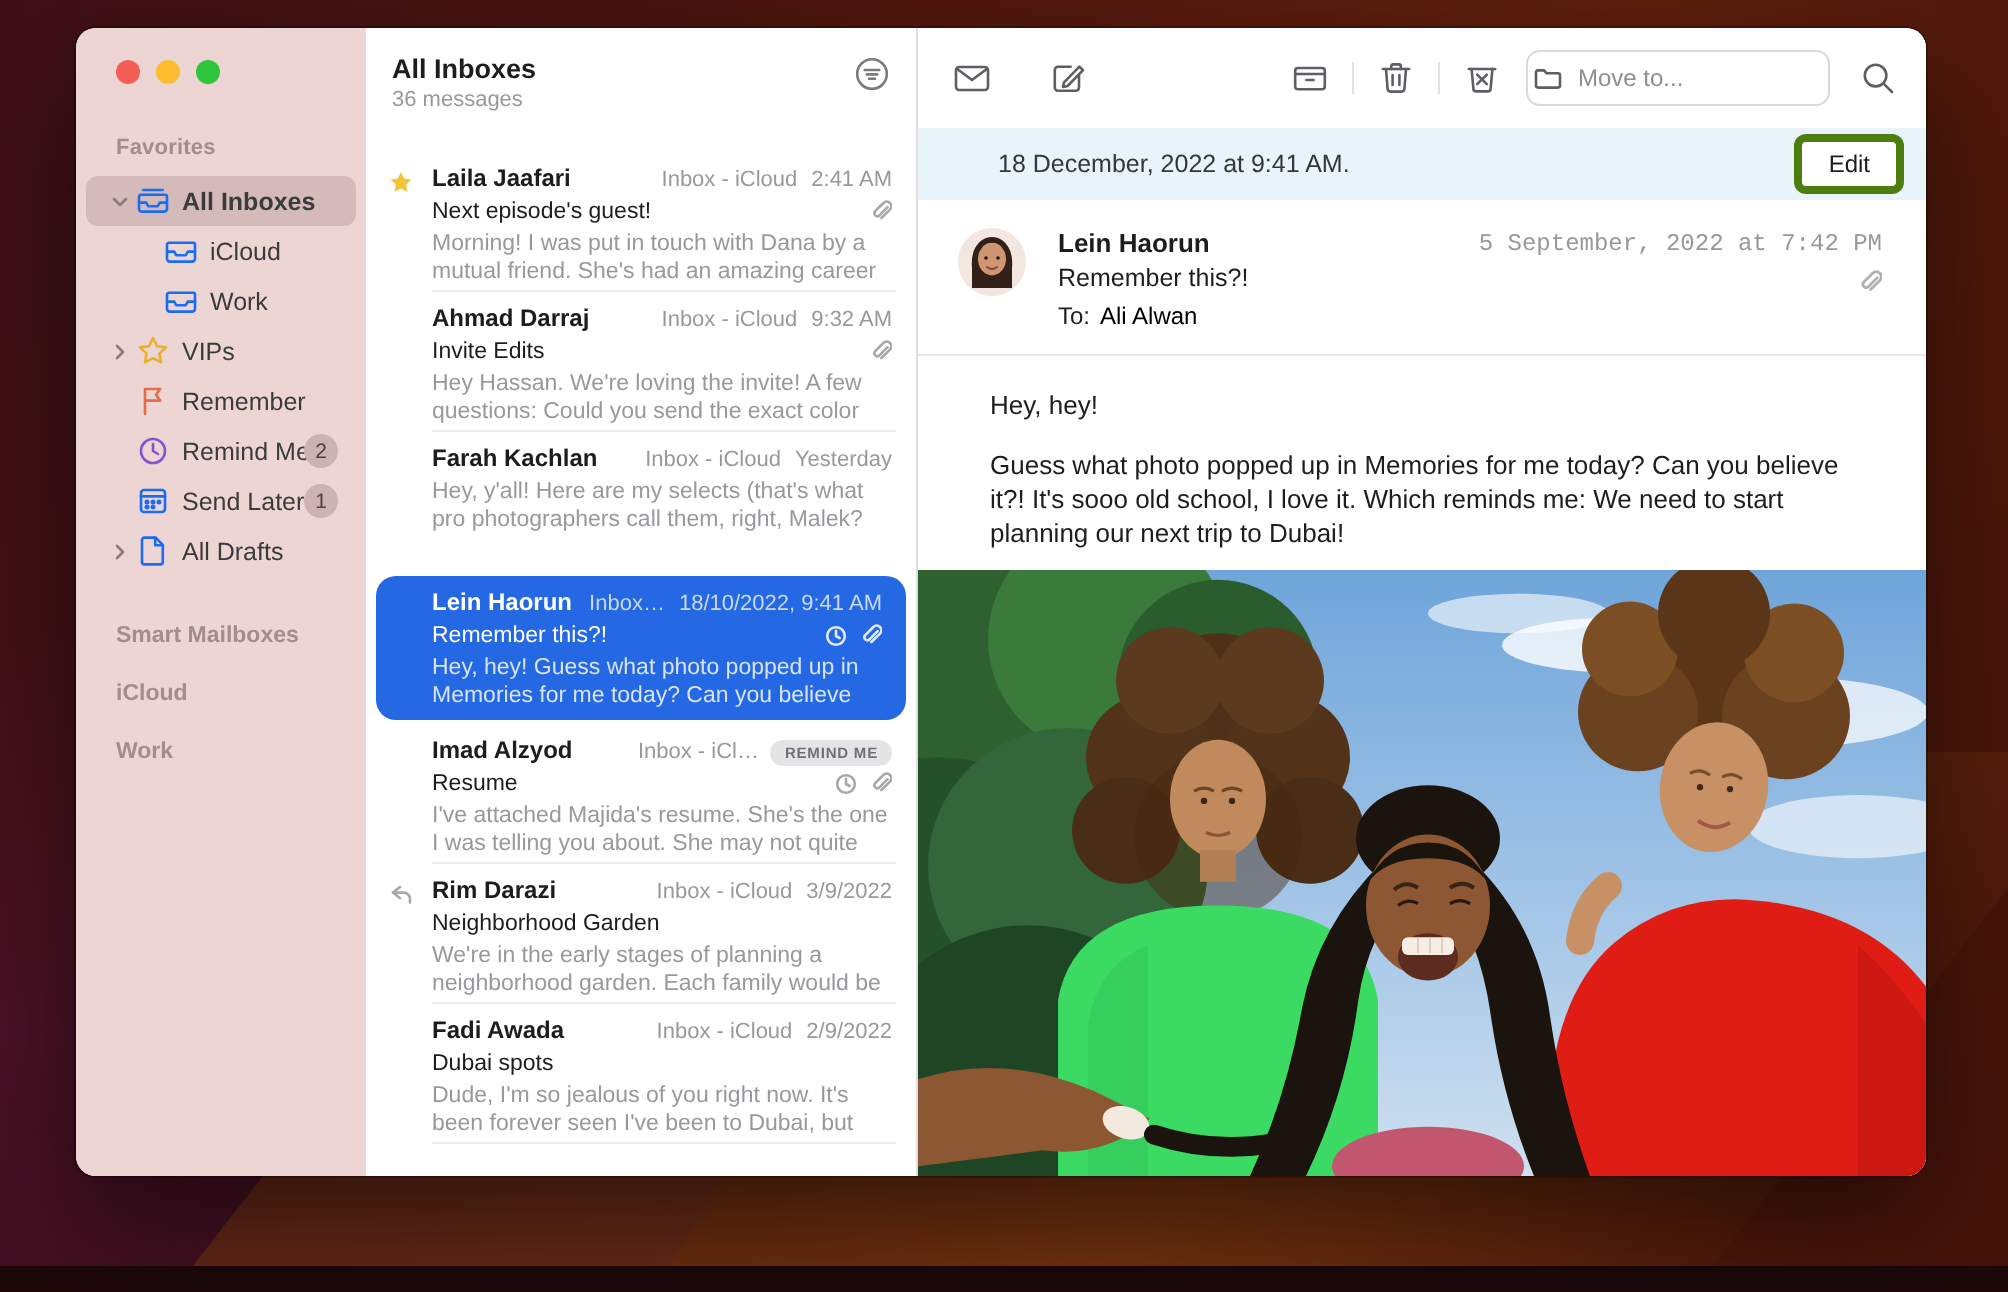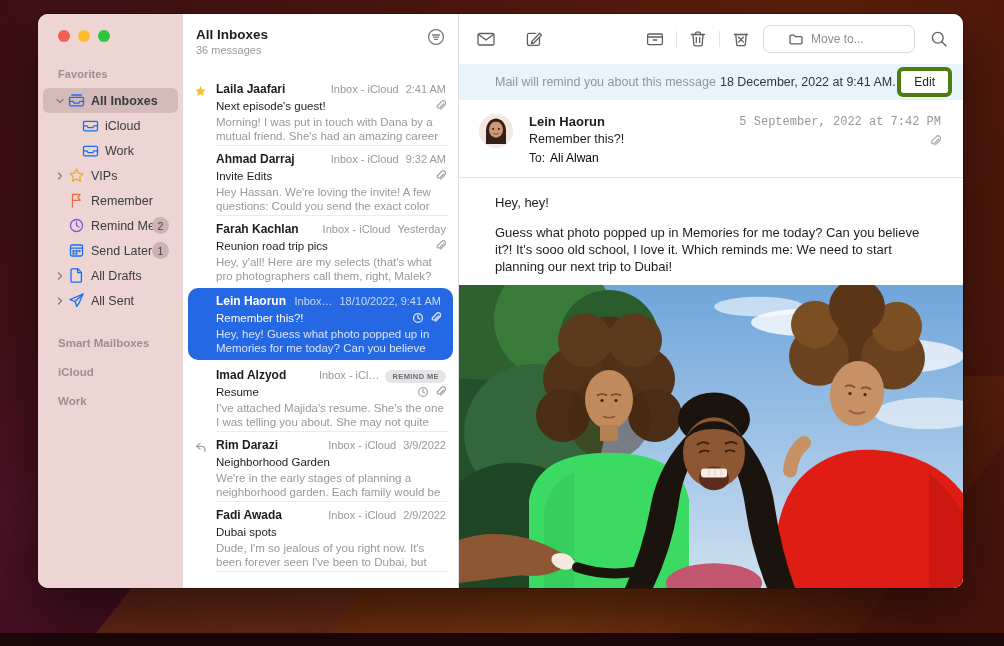--- a/index.html
+++ b/index.html
@@ -59,21 +59,21 @@
   .row.selected .preview { color:rgba(255,255,255,.82); }
   .row.selected .mini { color:#dfe9fc; }
   .row.partial { height:14px; }
 
   
   .detail { flex:1; background:#fff; display:flex; flex-direction:column; overflow:hidden; }
   .toolbar { height:50px; flex:none; display:flex; align-items:center; padding:0 14px 0 17px; }
   .tb-ic { width:20px; height:20px; color:#5e5e63; flex:none; }
   .tb-gap-s { width:28px; flex:none; } .tb-gap-l { flex:1; }
   .tb-sep { width:1px; height:16px; background:#e3e3e5; margin:0 11px; flex:none; }
-  .moveto { display:flex; align-items:center; gap:7px; border:1px solid #d9d9dc; border-radius:7px; height:28px; padding:0 24px; width:152px; margin:0 14px 0 12px; flex:none; color:#85858a; }
+  .moveto { display:flex; align-items:center; gap:7px; border:1px solid #d9d9dc; border-radius:7px; height:28px; padding:0 2px; width:152px; margin:0 14px 0 12px; flex:none; color:#85858a; }
   .moveto .tb-ic { width:16px; height:16px; }
   .moveto-text { font-size:12px; color:#8e8e93; }
   .banner { height:36px; flex:none; background:#e9f3fa; display:flex; align-items:center; padding:0 11px 0 36px; font-size:12.5px; }
   .banner-text { color:#8a97a2; }
   .banner-date { color:#32373c; margin-left:4px; }
   .banner .sp { flex:1; }
   .edit-btn { background:#fff; border:4px solid #4d7c0f; border-radius:6px; font-size:12px; color:#1d1d1f; padding:4px 13px; }
   .msg-header { flex:none; height:78px; position:relative; padding:14px 22px 0 70px; border-bottom:1px solid #e7e7e7; }
   .avatar { position:absolute; left:20px; top:14px; width:34px; height:34px; border-radius:50%; overflow:hidden; background:#f3e8e1; }
   .mh-name { font-size:13px; font-weight:bold; color:#1d1d1f; height:17px; }
@@ -192,30 +192,20 @@
       <svg class="chev stroke" viewBox="0 0 12 12">
           <path d="M4.5 3 L7.5 6 L4.5 9"></path>
         </svg>
       <svg class="sicon stroke c-blue" viewBox="0 0 17 17">
           <path d="M4.2 1.8 h5.6 l3.6 3.6 v8.6 a1.2 1.2 0 0 1 -1.2 1.2 H4.2 a1.2 1.2 0 0 1 -1.2 -1.2 V3 a1.2 1.2 0 0 1 1.2 -1.2 z"></path>
           <path d="M9.6 1.8 v3.8 h3.8"></path>
         </svg>
       <span class="slabel">All Drafts</span>
     </div>
 
-    <div class="side-item">
-      <svg class="chev stroke" viewBox="0 0 12 12">
-          <path d="M4.5 3 L7.5 6 L4.5 9"></path>
-        </svg>
-      <svg class="sicon stroke c-blue" viewBox="0 0 17 17">
-          <path d="M15 2 L2 7.6 l5.1 1.9 1.6 5 2.4 -3.6 z"></path>
-          <path d="M7.1 9.5 L15 2"></path>
-        </svg>
-      <span class="slabel">All Sent</span>
-    </div>
 
     <div class="smart-label">Smart Mailboxes</div>
     <div class="smart-label">iCloud</div>
     <div class="smart-label">Work</div>
   </div>
 
   <div class="list">
     <div class="list-header">
       <div class="list-title">All Inboxes</div>
       <div class="list-subtitle">36 messages</div>
@@ -266,27 +256,20 @@
         <div class="sep"></div>
       </div>
 
       <div class="row no-sep">
         <div class="l1">
             <span class="sender">Farah Kachlan</span>
             <span class="sp"></span>
             <span class="meta">Inbox - iCloud</span>
             <span class="meta">Yesterday</span>
           </div>
-        <div class="l2">
-            <span class="subject">Reunion road trip pics</span>
-            <span class="sp"></span>
-            <svg class="mini stroke" viewBox="0 0 12 12">
-              <path d="M9.8 3.6 L5.6 7.8 a1.5 1.5 0 0 1 -2.1 -2.1 L7.7 1.5 a2.3 2.3 0 0 1 3.3 3.3 L6.7 9"></path>
-            </svg>
-          </div>
         <div class="preview">Hey, y'all! Here are my selects (that's what pro photographers call them, right, Malek? 😜) fr…</div>
       </div>
 
       <div class="row selected no-sep">
         <div class="l1">
             <span class="sender">Lein Haorun</span>
             <span class="sp"></span>
             <span class="meta">Inbox…</span>
             <span class="meta">18/10/2022, 9:41 AM</span>
           </div>
@@ -399,21 +382,20 @@
           </svg>
         <span class="moveto-text">Move to...</span>
       </div>
       <svg class="tb-ic stroke" viewBox="0 0 20 20">
           <circle cx="8.8" cy="8.8" r="5.4"></circle>
           <path d="M12.8 12.8 L17 17"></path>
         </svg>
     </div>
 
     <div class="banner">
-      <span class="banner-text">Mail will remind you about this message</span>
       <span class="banner-date">18 December, 2022 at 9:41 AM.</span>
       <span class="sp"></span>
       <button class="edit-btn">Edit</button>
     </div>
 
     <div class="msg-header">
       <div class="avatar">
         <svg viewBox="0 0 34 34">
             <circle cx="17" cy="17" r="17" fill="#f3e8e1"></circle>
             <path d="M7 20 C6 9 12 4.5 17 4.5 C22 4.5 28 9 27 20 L27 30 L7 30 Z" fill="#332119"></path>

